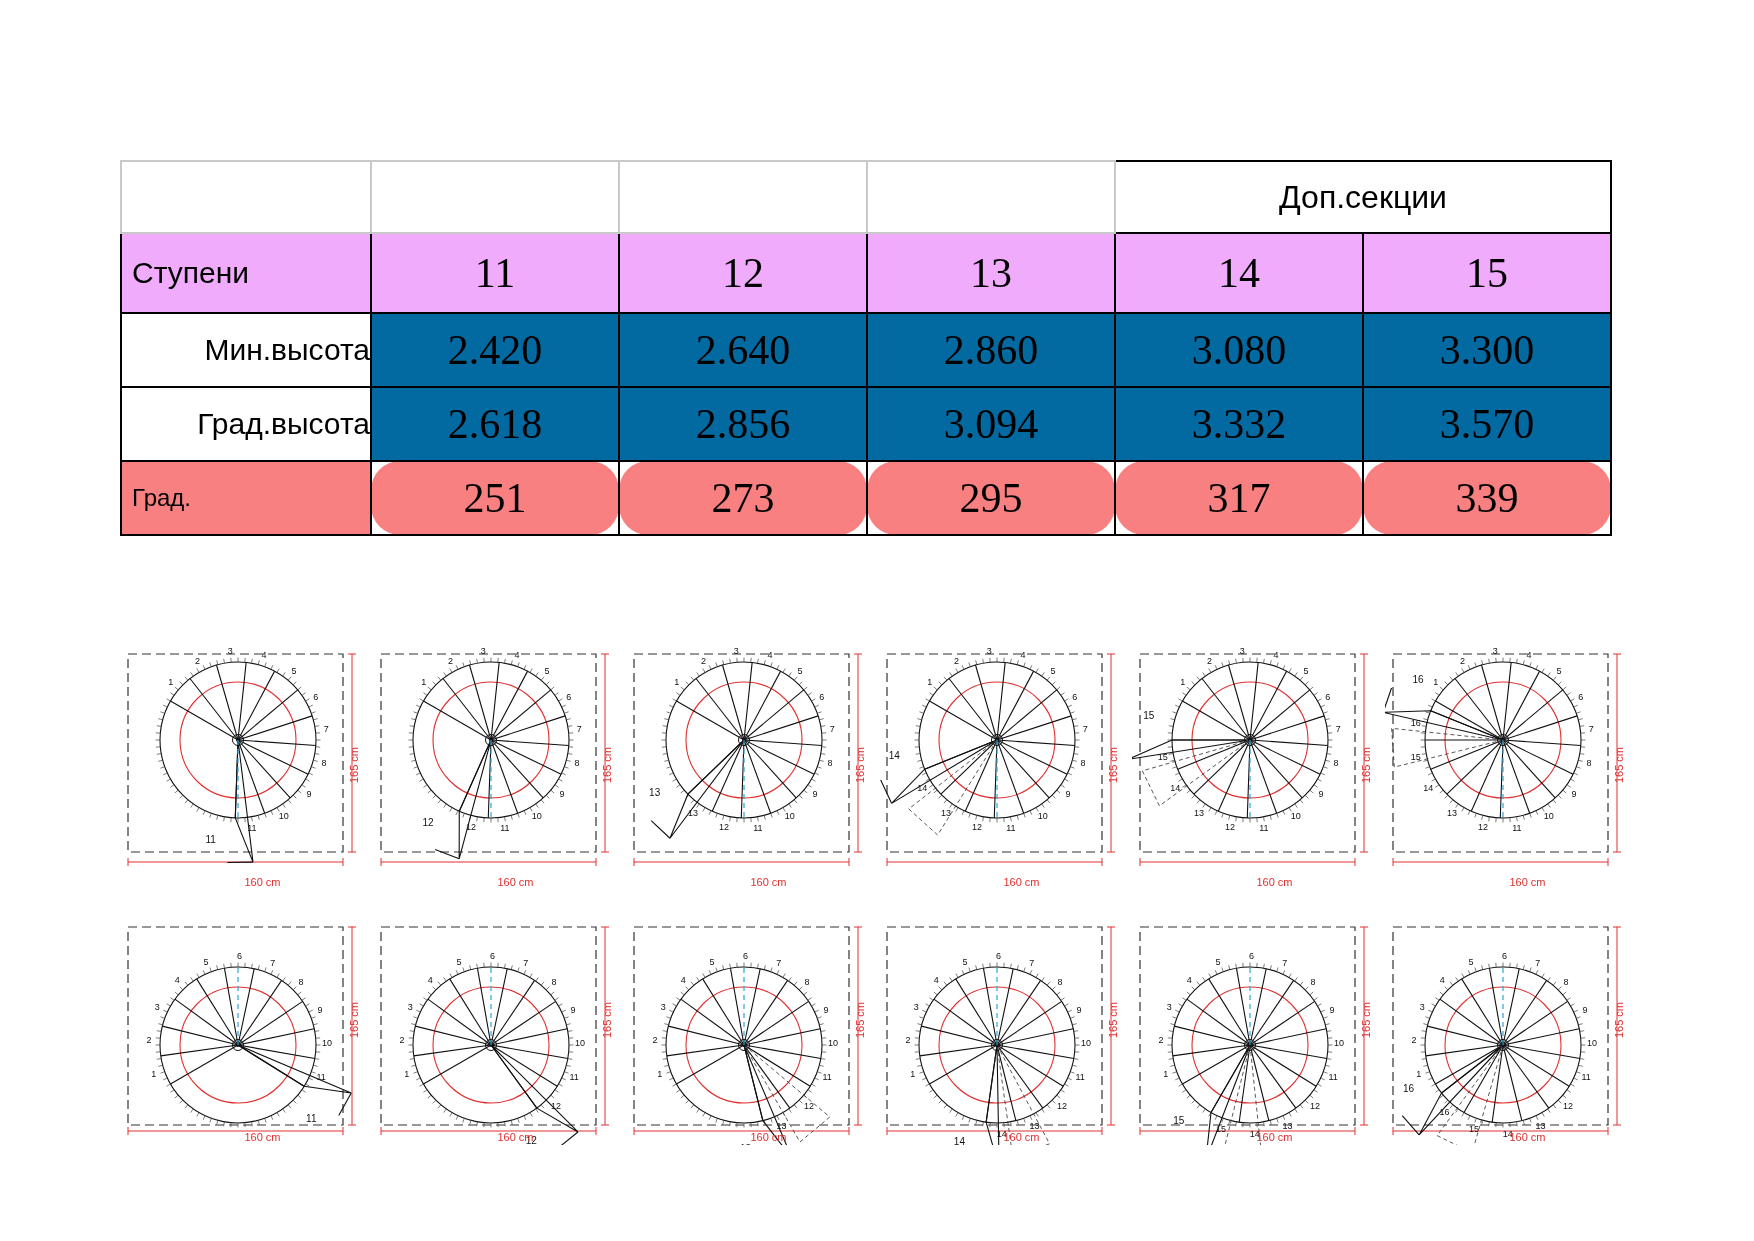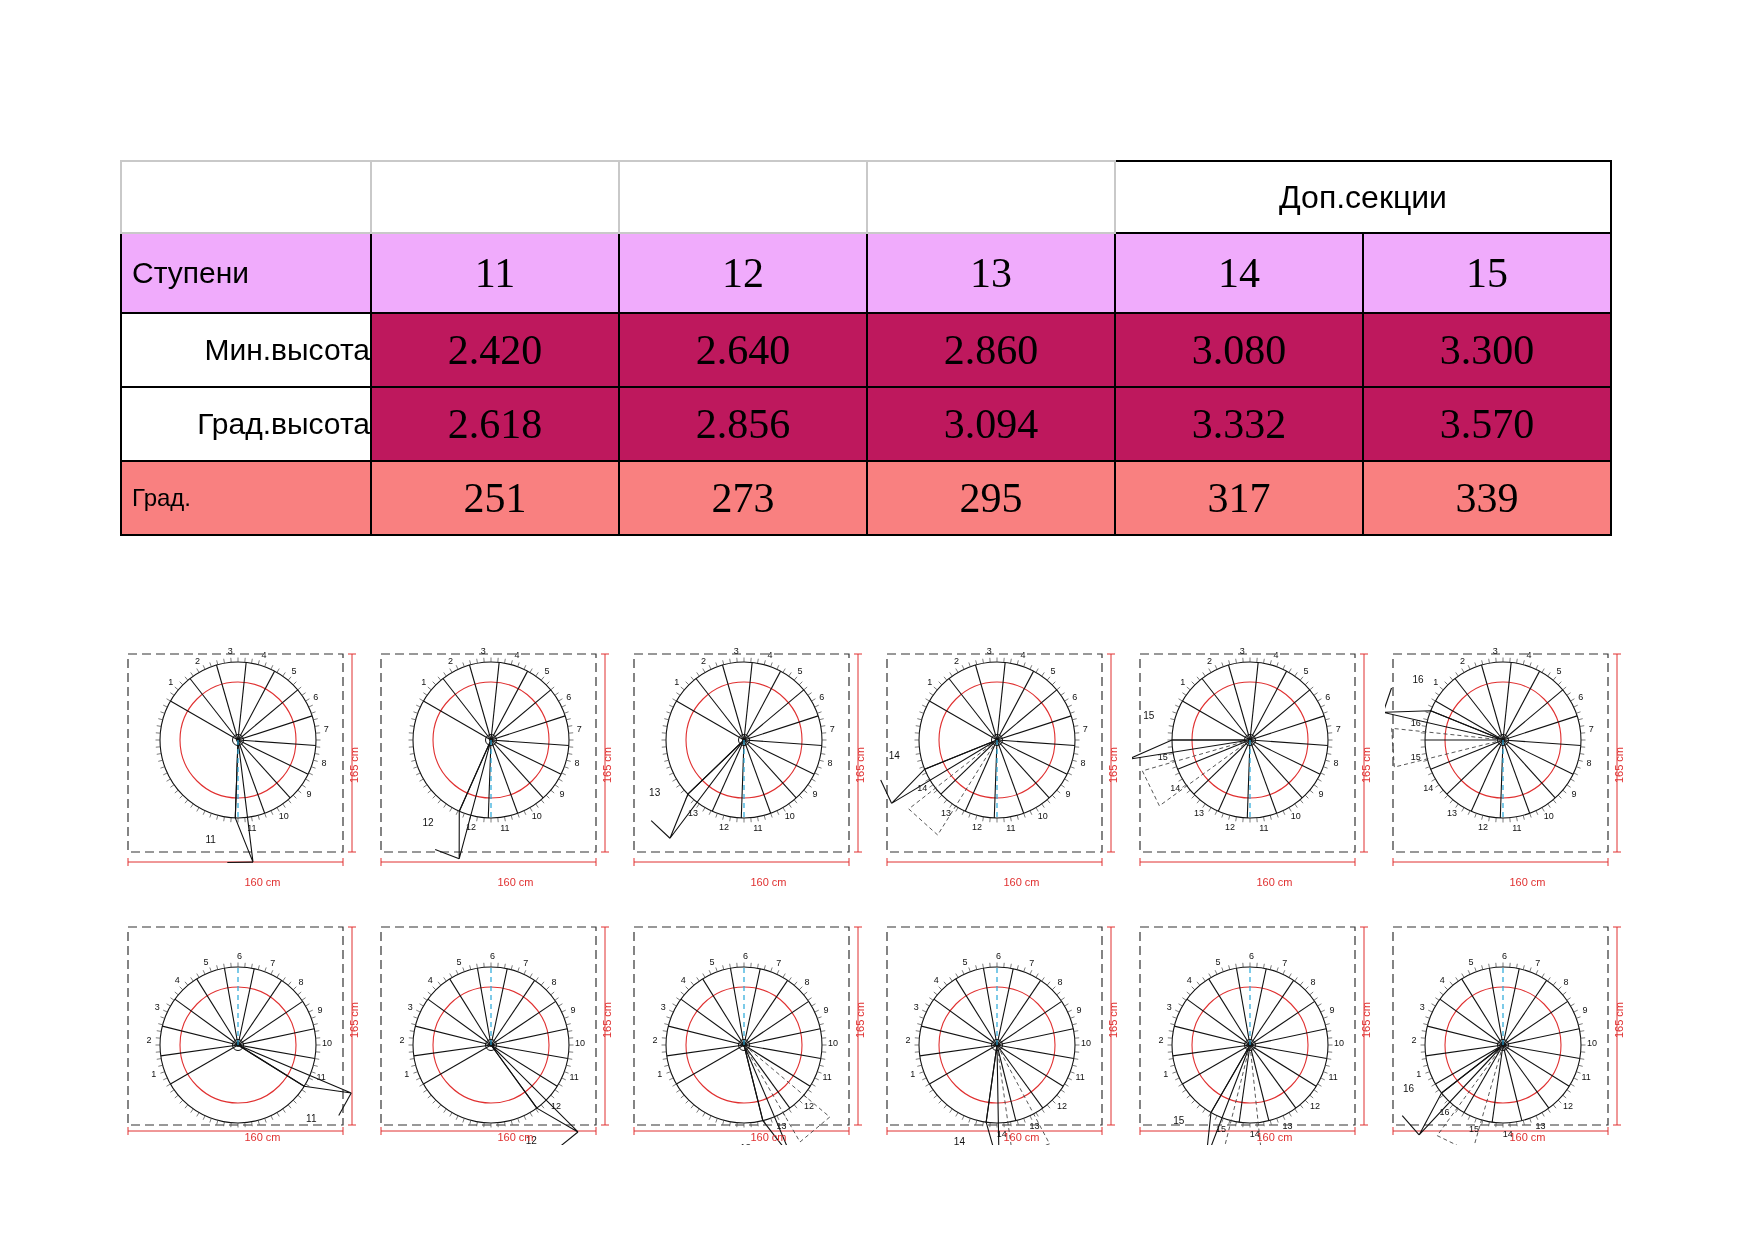--- a/index.html
+++ b/index.html
@@ -45,39 +45,39 @@
   }
   .row-steps td { height: 78px; background: #f0abfc; }
   .row-steps .lbl {
     font-family: "Liberation Sans", sans-serif;
     font-size: 30px;
     text-align: left;
     padding-left: 10px;
   }
   .row-steps .val { font-size: 42px; }
 
-  .row-gray td { height: 72px; background: #be185d; }
+  .row-gray td { height: 72px; background: #0369a1; }
   .row-gray .lbl {
     font-family: "Liberation Sans", sans-serif;
     font-size: 30px;
     text-align: right;
     padding-left: 10px;
     background: #ffffff;
   }
   .row-gray .val { font-size: 42px; }
 
   .row-red td { height: 72px; background: #f98080; }
   .row-red .lbl {
     font-family: "Liberation Sans", sans-serif;
     font-size: 24px;
     text-align: left;
     padding-left: 10px;
     background: #f98080;
   }
-  .row-red .val { font-size: 42px; }
+  .row-red .val { font-size: 42px; border-radius: 29px; }
 
   
   .row-head .blank { border-color: #c9c9c9; }
   .row-head .blank.leftmost { border-left-color: #c9c9c9; }
 
   
   .diagram-area {
     position: absolute;
     left: 120px;
     top: 640px;

